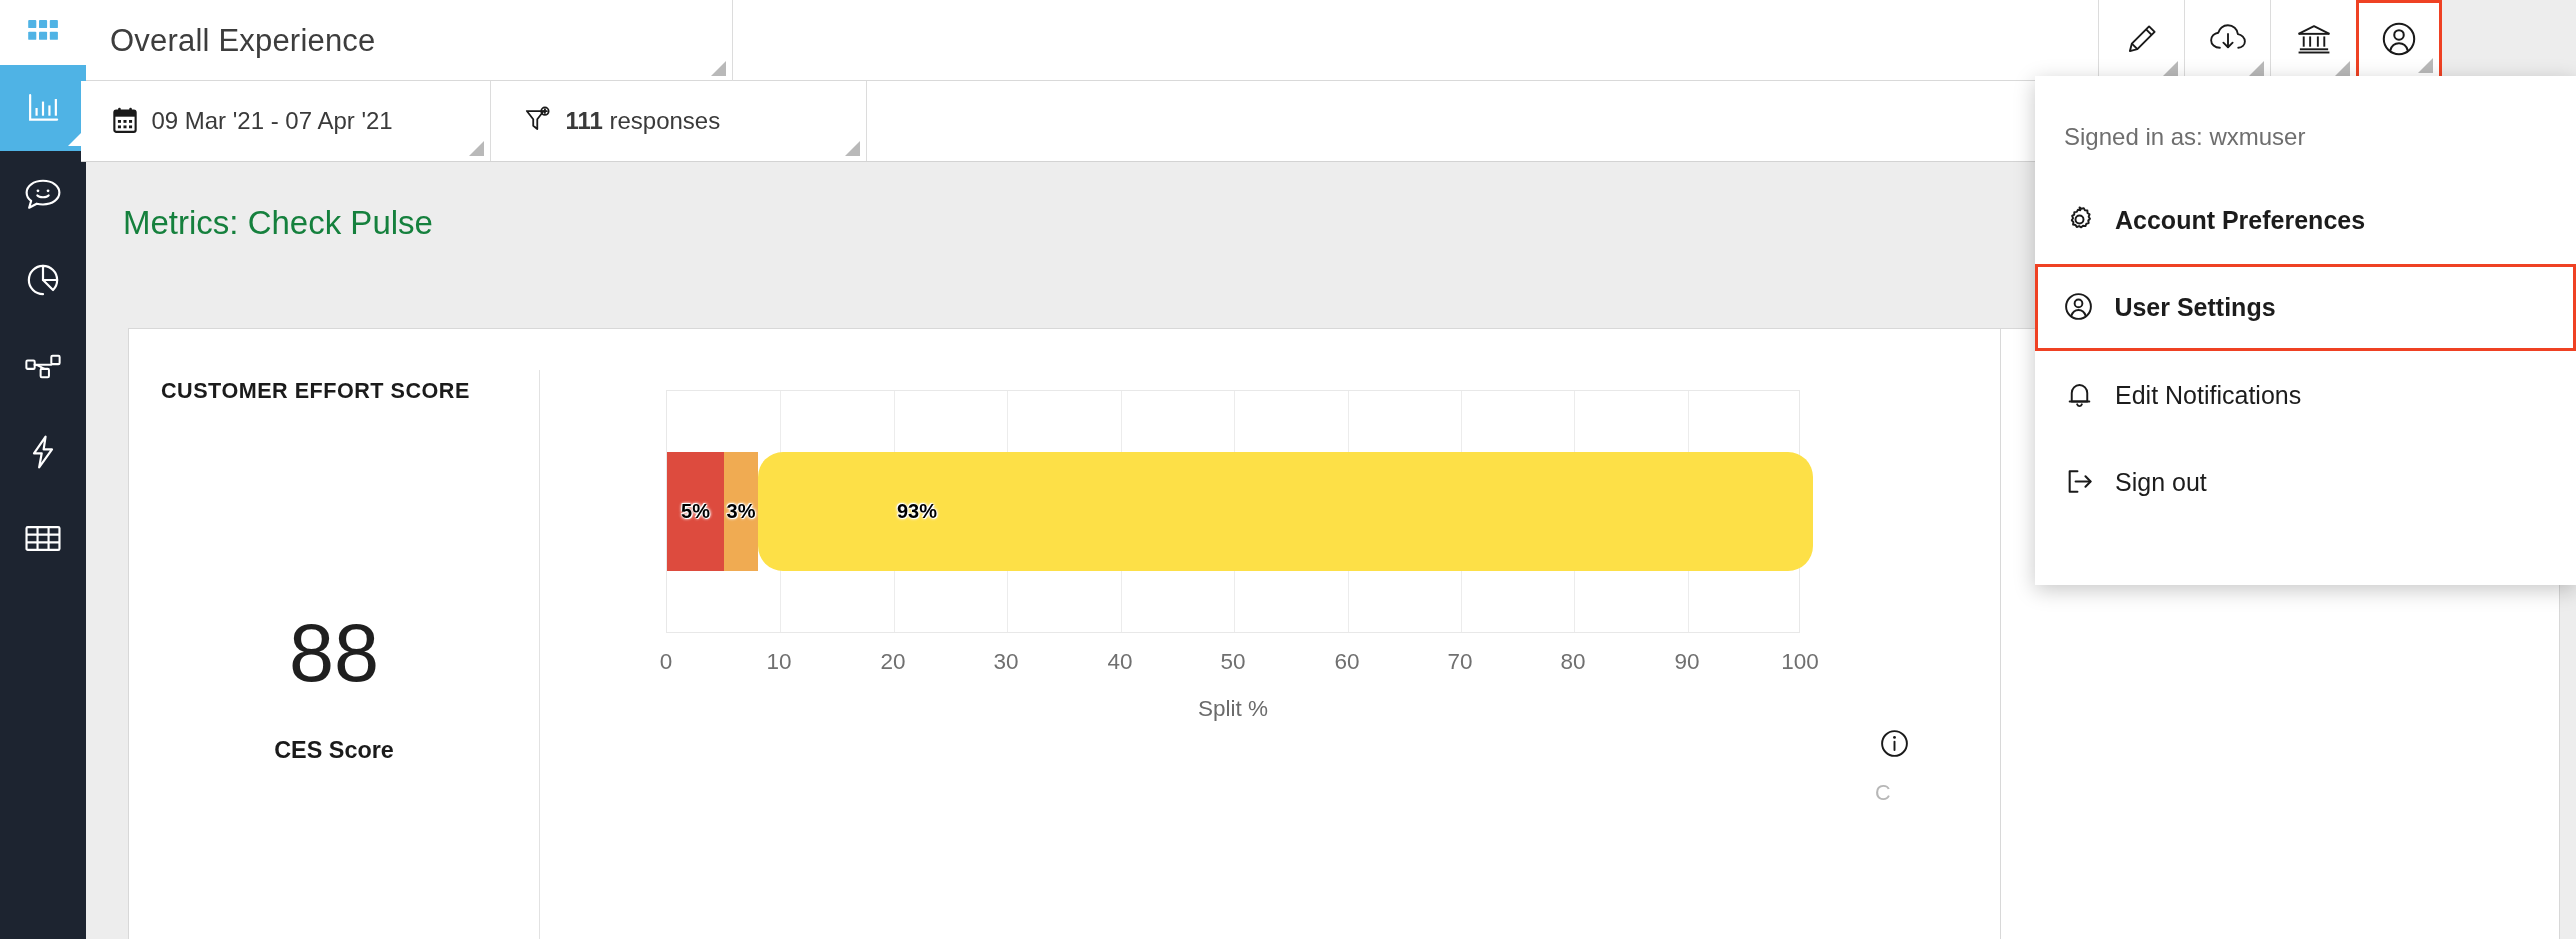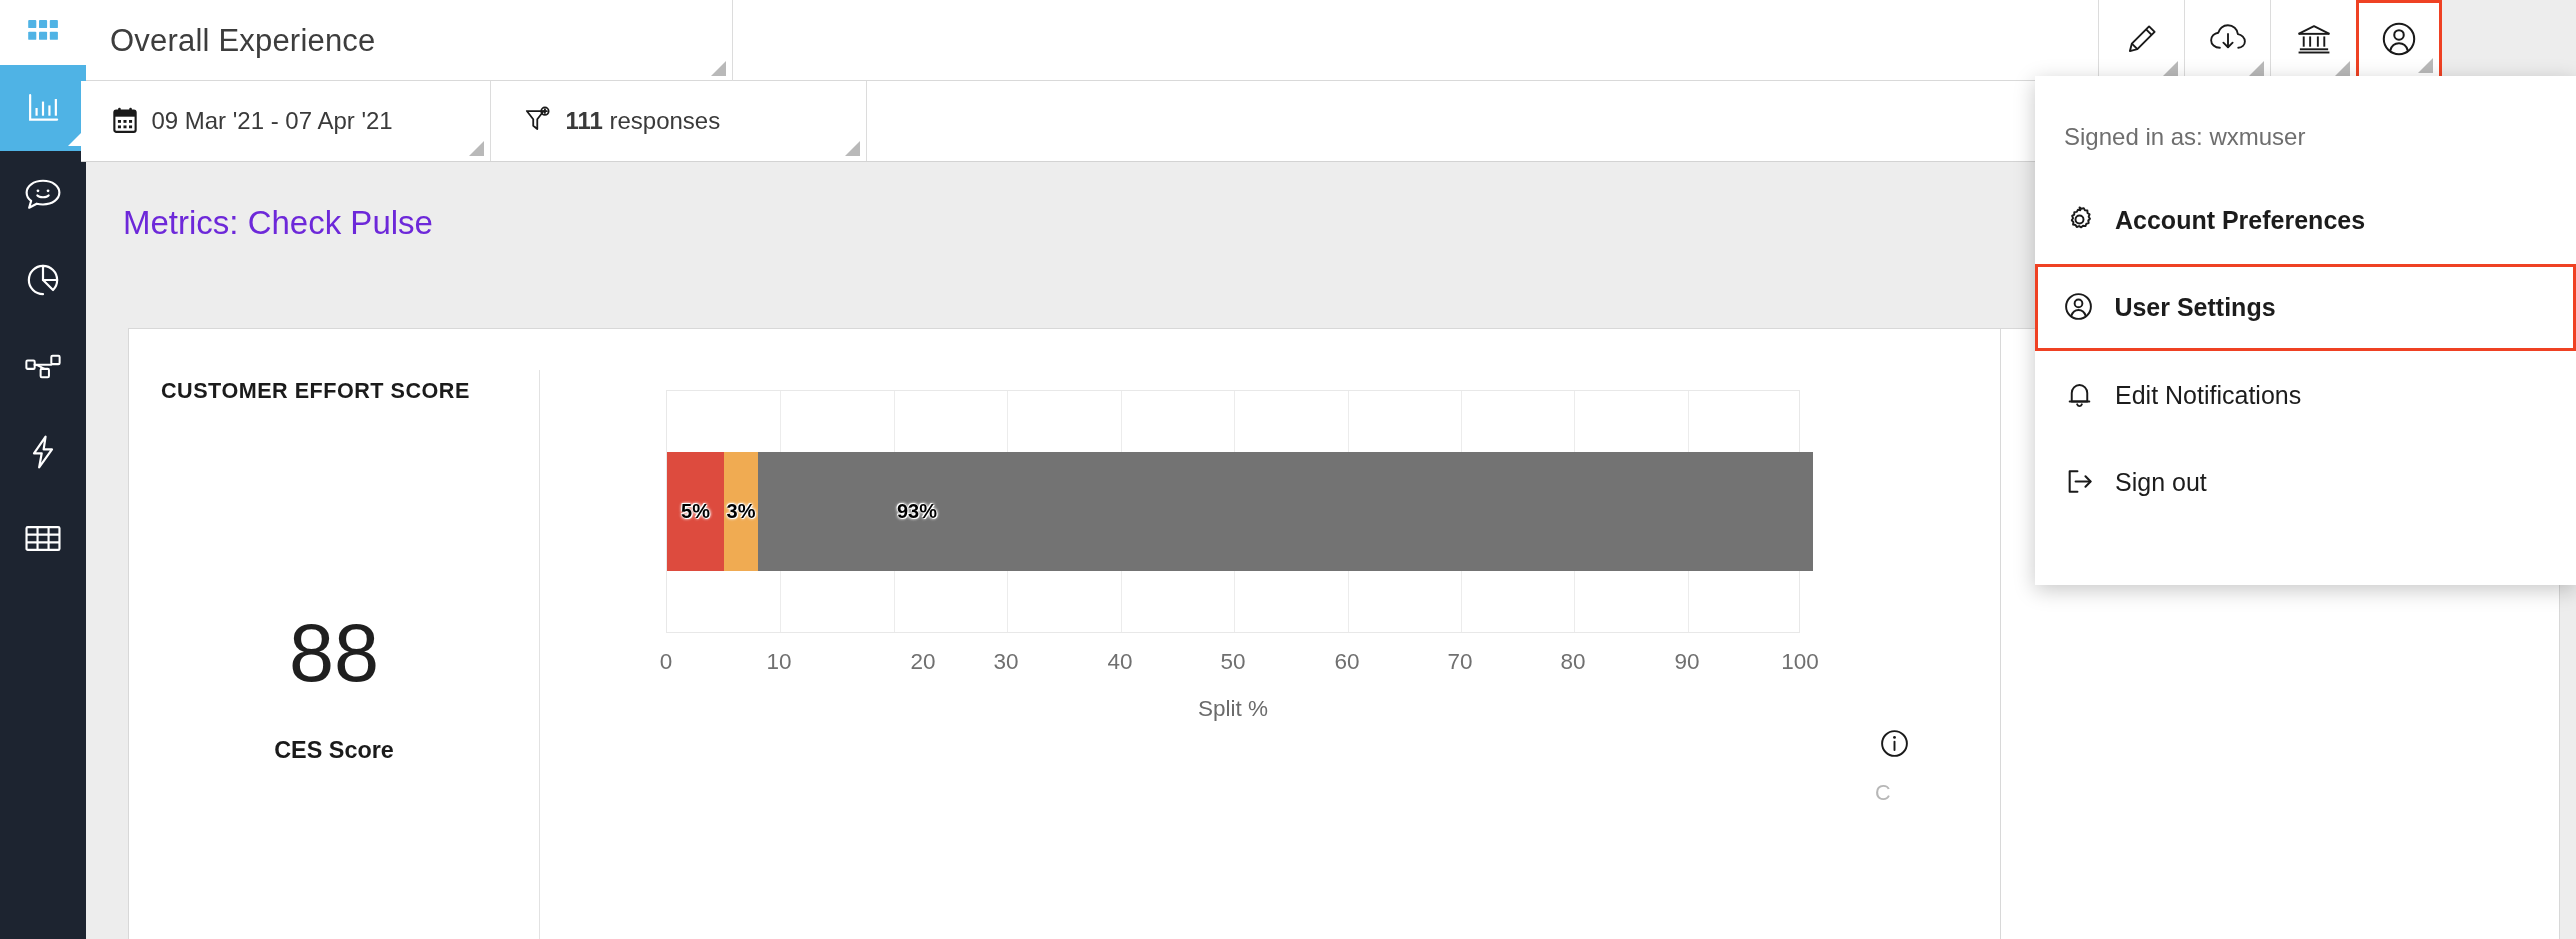--- a/index.html
+++ b/index.html
@@ -85,21 +85,21 @@
   .fb-cell .txt { font-size: 24px; color: #3a3a3a; }
   .fb-cell .txt b { font-weight: 700; }
 
   
   .main {
     position: absolute; left: 86px; top: 163px; right: 0; bottom: 0;
     background: #ededed;
   }
   .page-title {
     position: absolute; left: 37px; top: 41px;
-    font-size: 33px; color: #6d28d9; font-weight: 400;
+    font-size: 33px; color: #15803d; font-weight: 400;
   }
 
   .card {
     position: absolute; left: 42px; top: 165px;
     width: 1873px; height: 739px;
     background: #ffffff; border: 0.9px solid #d8d8d8;
   }
   .card-title {
     position: absolute; left: 32px; top: 49px;
     font-size: 21.6px; font-weight: 700; color: #1b1b1b;
@@ -399,30 +399,30 @@
               <div class="gl" style="left: 907px;"></div>
               <div class="gl" style="left: 1021px;"></div>
             </div>
           <div class="bar-row" id="bar-row">
               <div class="seg" style="left: 0px; width: 57px; background: rgb(221, 75, 62);">
                 <span class="pct">5%</span>
               </div>
               <div class="seg" style="left: 57px; width: 34px; background: rgb(240, 171, 82);">
                 <span class="pct">3%</span>
               </div>
-              <div class="seg" style="left: 91px; width: 1055px; background: #737373;">
+              <div class="seg" style="left: 91px; width: 1055px; background: #fde047; border-radius: 25px;">
                 <span class="pct" style="margin-right: auto; margin-left: 139px;">93%</span>
               </div>
             </div>
         </div>
 
         <div id="ticks">
             <div class="tick" style="left: 115px;">0</div>
             <div class="tick" style="left: 228px;">10</div>
-            <div class="tick" style="left: 342px; margin-left: 30px;">20</div>
+            <div class="tick" style="left: 342px;">20</div>
             <div class="tick" style="left: 455px;">30</div>
             <div class="tick" style="left: 569px;">40</div>
             <div class="tick" style="left: 682px;">50</div>
             <div class="tick" style="left: 796px;">60</div>
             <div class="tick" style="left: 909px;">70</div>
             <div class="tick" style="left: 1022px;">80</div>
             <div class="tick" style="left: 1136px;">90</div>
             <div class="tick" style="left: 1249px;">100</div>
           </div>
 

